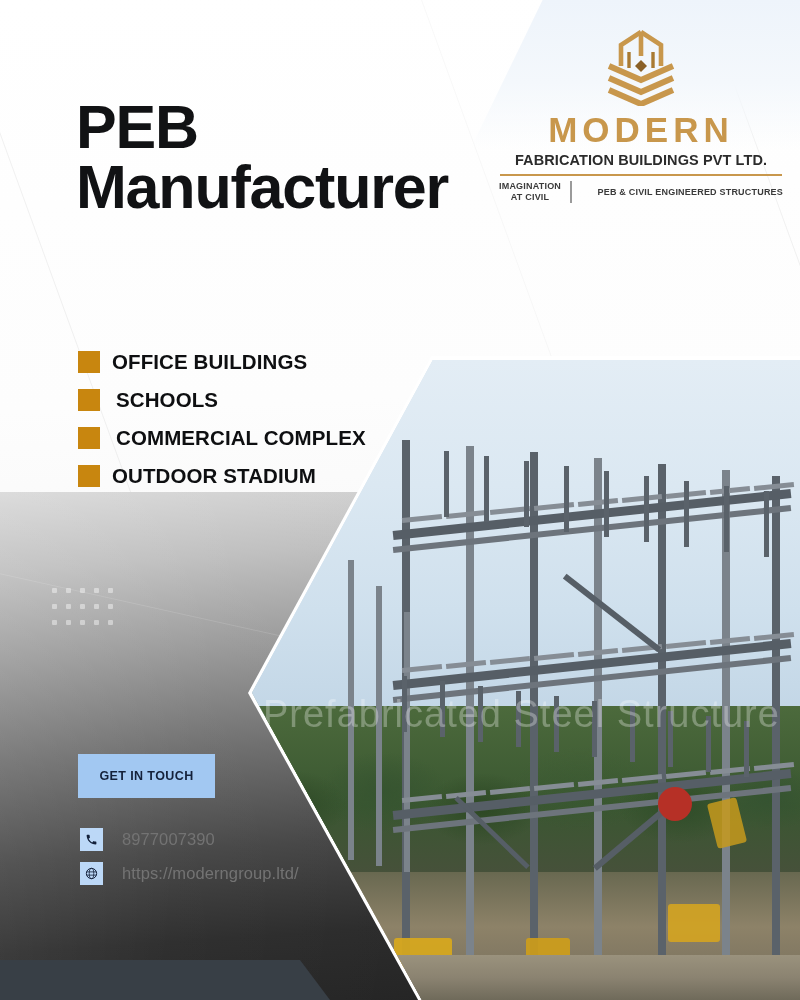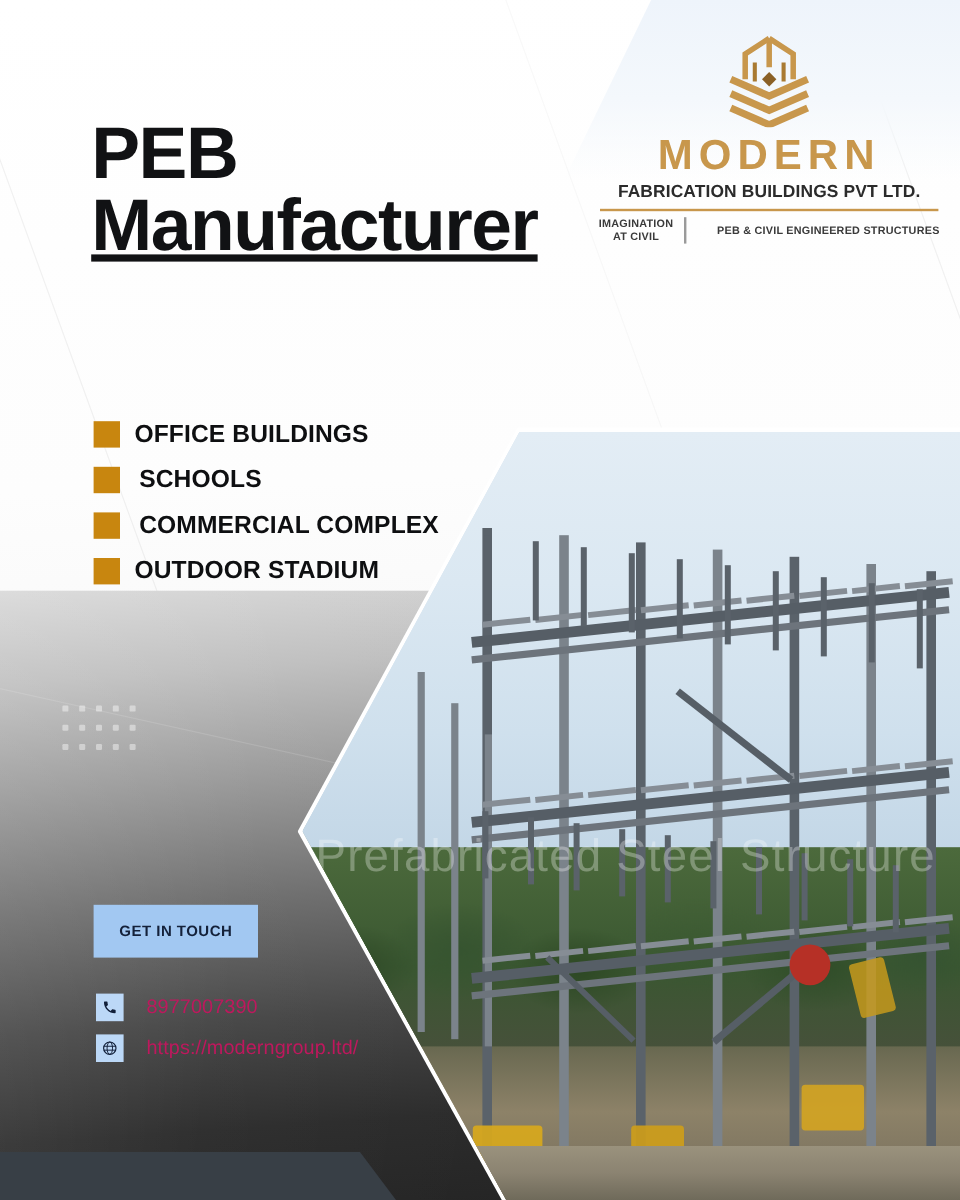--- a/index.html
+++ b/index.html
@@ -133,21 +133,21 @@
     color:rgba(255,255,255,0.30); white-space:nowrap;
     pointer-events:none; user-select:none;
   }
 
   
   .headline {
     position:absolute; left:42px; top:98px; width:470px;
     font-size:61px; line-height:0.98; font-weight:800;
     letter-spacing:-1.2px; color:#111214;margin-left:34px;
   }
-  .headline .l2 { display:block;text-decoration:underline; }
+  .headline .l2 { display:block; }
 
   
   .logo { position:absolute; right:14px; top:26px; width:290px; text-align:center; }
   .logo-mark { width:92px; height:80px; margin:0 auto 6px; display:block; }
   .logo-name {
     font-size:35px; font-weight:700; letter-spacing:5px;
     color:#c8974c; line-height:1;
   }
   .logo-sub {
     font-size:14.5px; font-weight:700; letter-spacing:0.1px;
@@ -184,21 +184,21 @@
 
   
   .contacts { position:absolute; left:80px; top:828px; }
   .contact { display:flex; align-items:center; margin-bottom:11px; }
   .contact-ico {
     width:23px; height:23px; background:#bcd8f7; flex:0 0 23px;
     display:flex; align-items:center; justify-content:center; margin-right:19px;
   }
   .contact-ico svg { width:13px; height:13px; fill:#12203a; }
   .contact-text {
-    font-size:16.5px; font-weight:400; color:#be185d; letter-spacing:0.1px;
+    font-size:16.5px; font-weight:400; color:#737373; letter-spacing:0.1px;
     white-space:nowrap;
   }
 </style>
 </head>
 <body>
 
 <div class="poster">
 
   <div class="bg-white"></div>
   <div class="bg-diag-lines">

